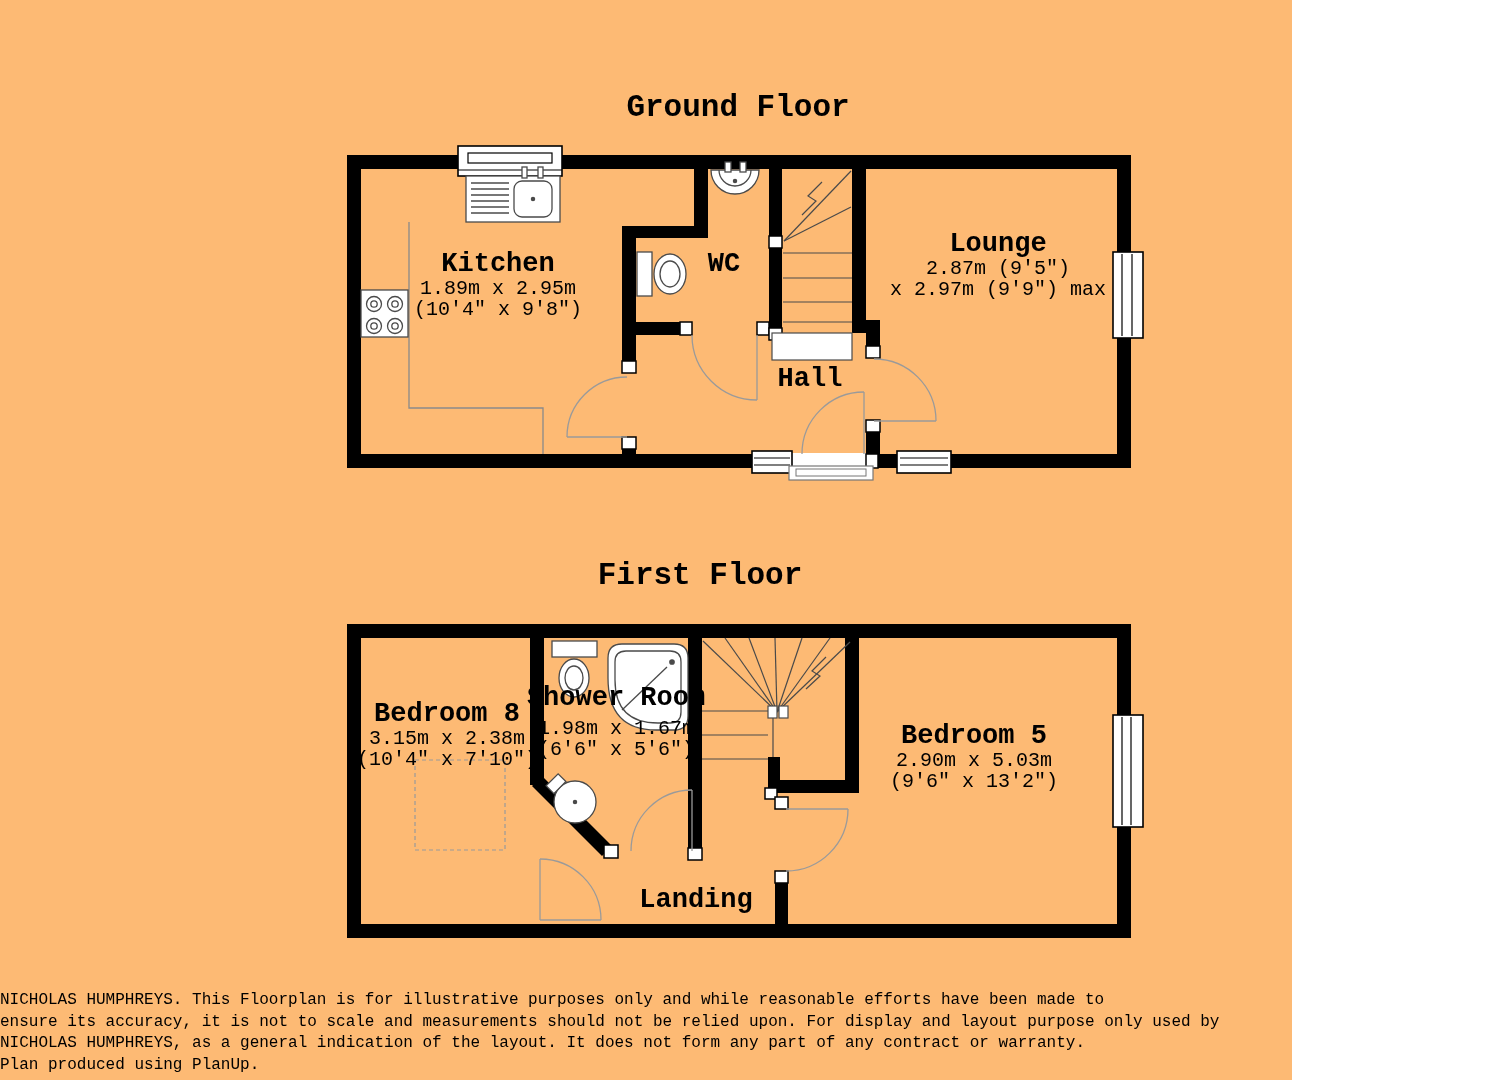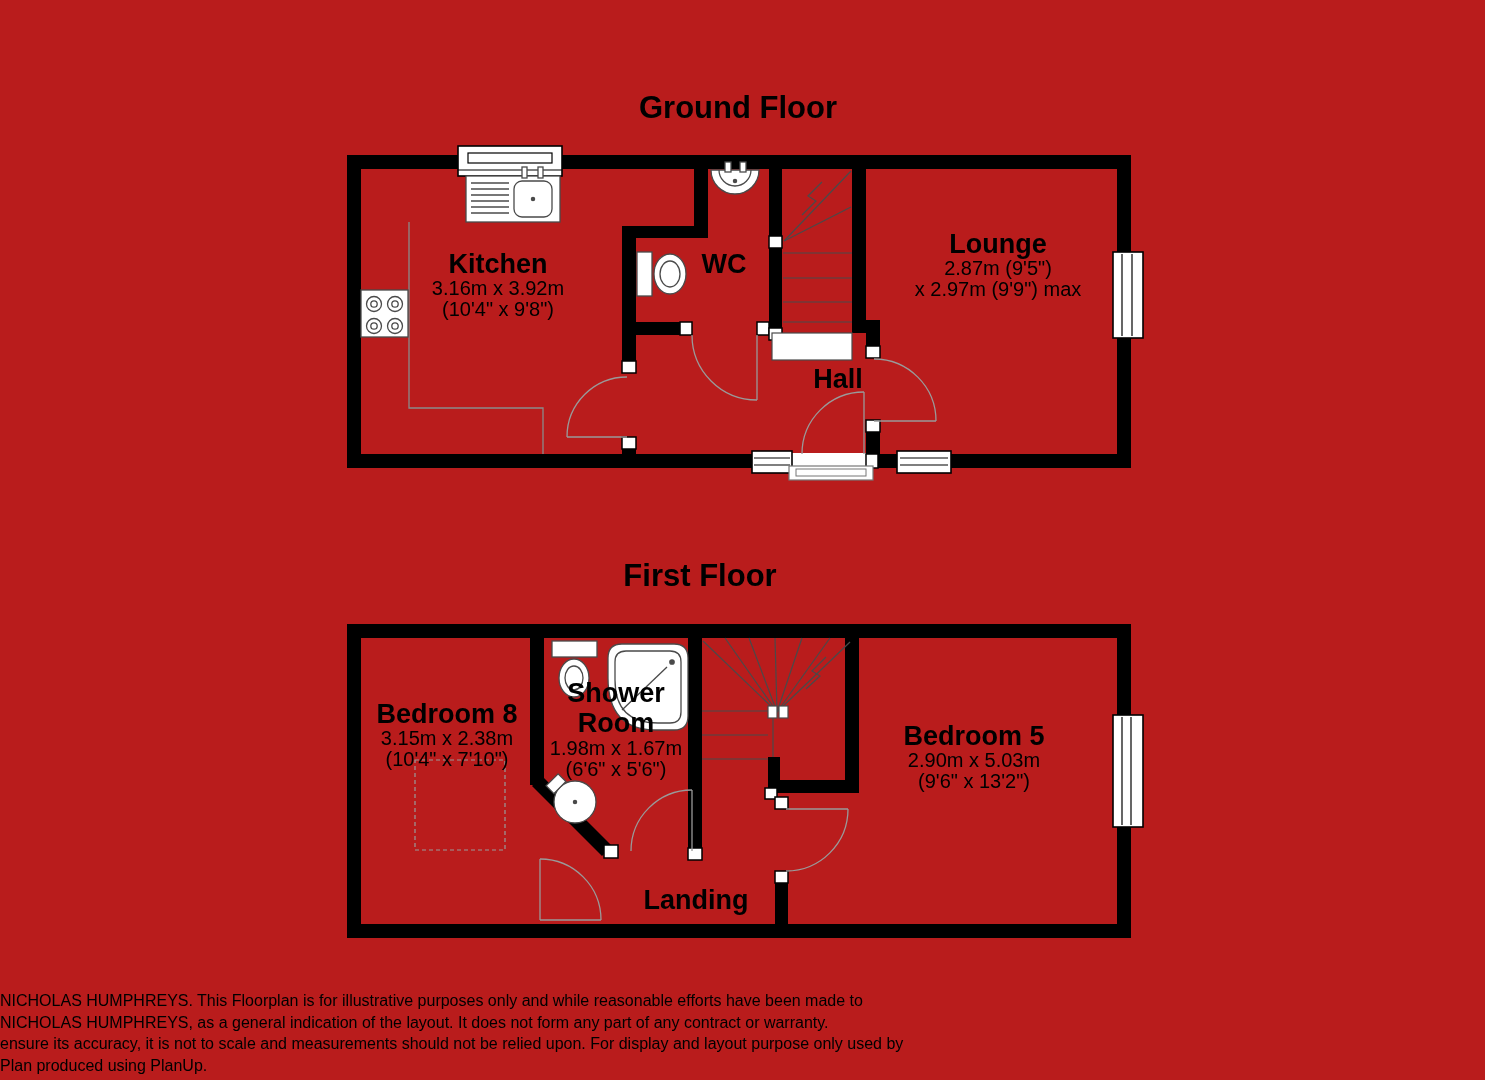--- a/index.html
+++ b/index.html
@@ -1,40 +1,40 @@
 <!DOCTYPE html>
 <html><head>
 <meta charset="utf-8">
 <style>
   html,body { margin:0; padding:0; background:#ffffff; }
   .canvas {
     position:relative;
-    width:1485px; height:1080px;
-    background:#b91c1c;
-    font-family:Liberation Sans, sans-serif;
+    width:1292px; height:1080px;
+    background:#fdba74;
+    font-family:Liberation Mono, monospace;
     color:#000;
     overflow:hidden;
   }
   .plan-svg { position:absolute; left:0; top:0; }
   .floor-title {
     position:absolute;
     transform:translateX(-50%);
     font-size:31px; font-weight:bold;
     white-space:nowrap;
   }
   .room-label {
     position:absolute;
     transform:translateX(-50%);
     text-align:center;
     white-space:nowrap;
   }
   .room-label .rname { font-weight:bold; font-size:27px; line-height:28px; }
   .room-label .rdim  { font-size:20px; line-height:21px; }
   .room-label.wrap   { white-space:normal; width:180px; }
-  .room-label.wrap .rname { line-height:30px; }
+  .room-label.wrap .rname { line-height:40px; }
   .disclaimer {
     position:absolute;
     left:0; top:990px; width:1485px;
     font-size:16px; line-height:21.5px;
   }
 </style>
 </head>
 <body>
 
 <div class="canvas">
@@ -271,29 +271,29 @@
       </g>
     </g>
   </svg>
 
   <div class="floor-title" style="left:738px; top:90px;">Ground Floor</div>
 
   <div class="floor-title" style="left:700px; top:558px;">First Floor</div>
 
   <div class="room-label" style="left:498px; top:250px;">
     <div class="rname">Kitchen</div>
-    <div class="rdim">3.16m x 3.92m</div>
+    <div class="rdim">1.89m x 2.95m</div>
     <div class="rdim">(10'4" x 9'8")</div>
   </div>
 
   <div class="room-label" style="left:724px; top:250px;">
     <div class="rname">WC</div>
   </div>
 
-  <div class="room-label" style="left:810px; top:365px;margin-left:28px;">
+  <div class="room-label" style="left:810px; top:365px;">
     <div class="rname">Hall</div>
   </div>
 
   <div class="room-label" style="left:998px; top:230px;text-align:center;">
     <div class="rname">Lounge</div>
     <div class="rdim">2.87m (9'5")</div>
     <div class="rdim">x 2.97m (9'9") max</div>
   </div>
 
   <div class="room-label" style="left:447px; top:700px;">
@@ -313,18 +313,18 @@
     <div class="rdim">2.90m x 5.03m</div>
     <div class="rdim">(9'6" x 13'2")</div>
   </div>
 
   <div class="room-label" style="left:696px; top:886px;">
     <div class="rname">Landing</div>
   </div>
 
   <div class="disclaimer">
     <div>NICHOLAS HUMPHREYS. This Floorplan is for illustrative purposes only and while reasonable efforts have been made to</div>
+    <div>ensure its accuracy, it is not to scale and measurements should not be relied upon. For display and layout purpose only used by</div>
     <div>NICHOLAS HUMPHREYS, as a general indication of the layout. It does not form any part of any contract or warranty.</div>
-    <div>ensure its accuracy, it is not to scale and measurements should not be relied upon. For display and layout purpose only used by</div>
     <div>Plan produced using PlanUp.</div>
   </div>
 
 </div>
 
 </body></html>

